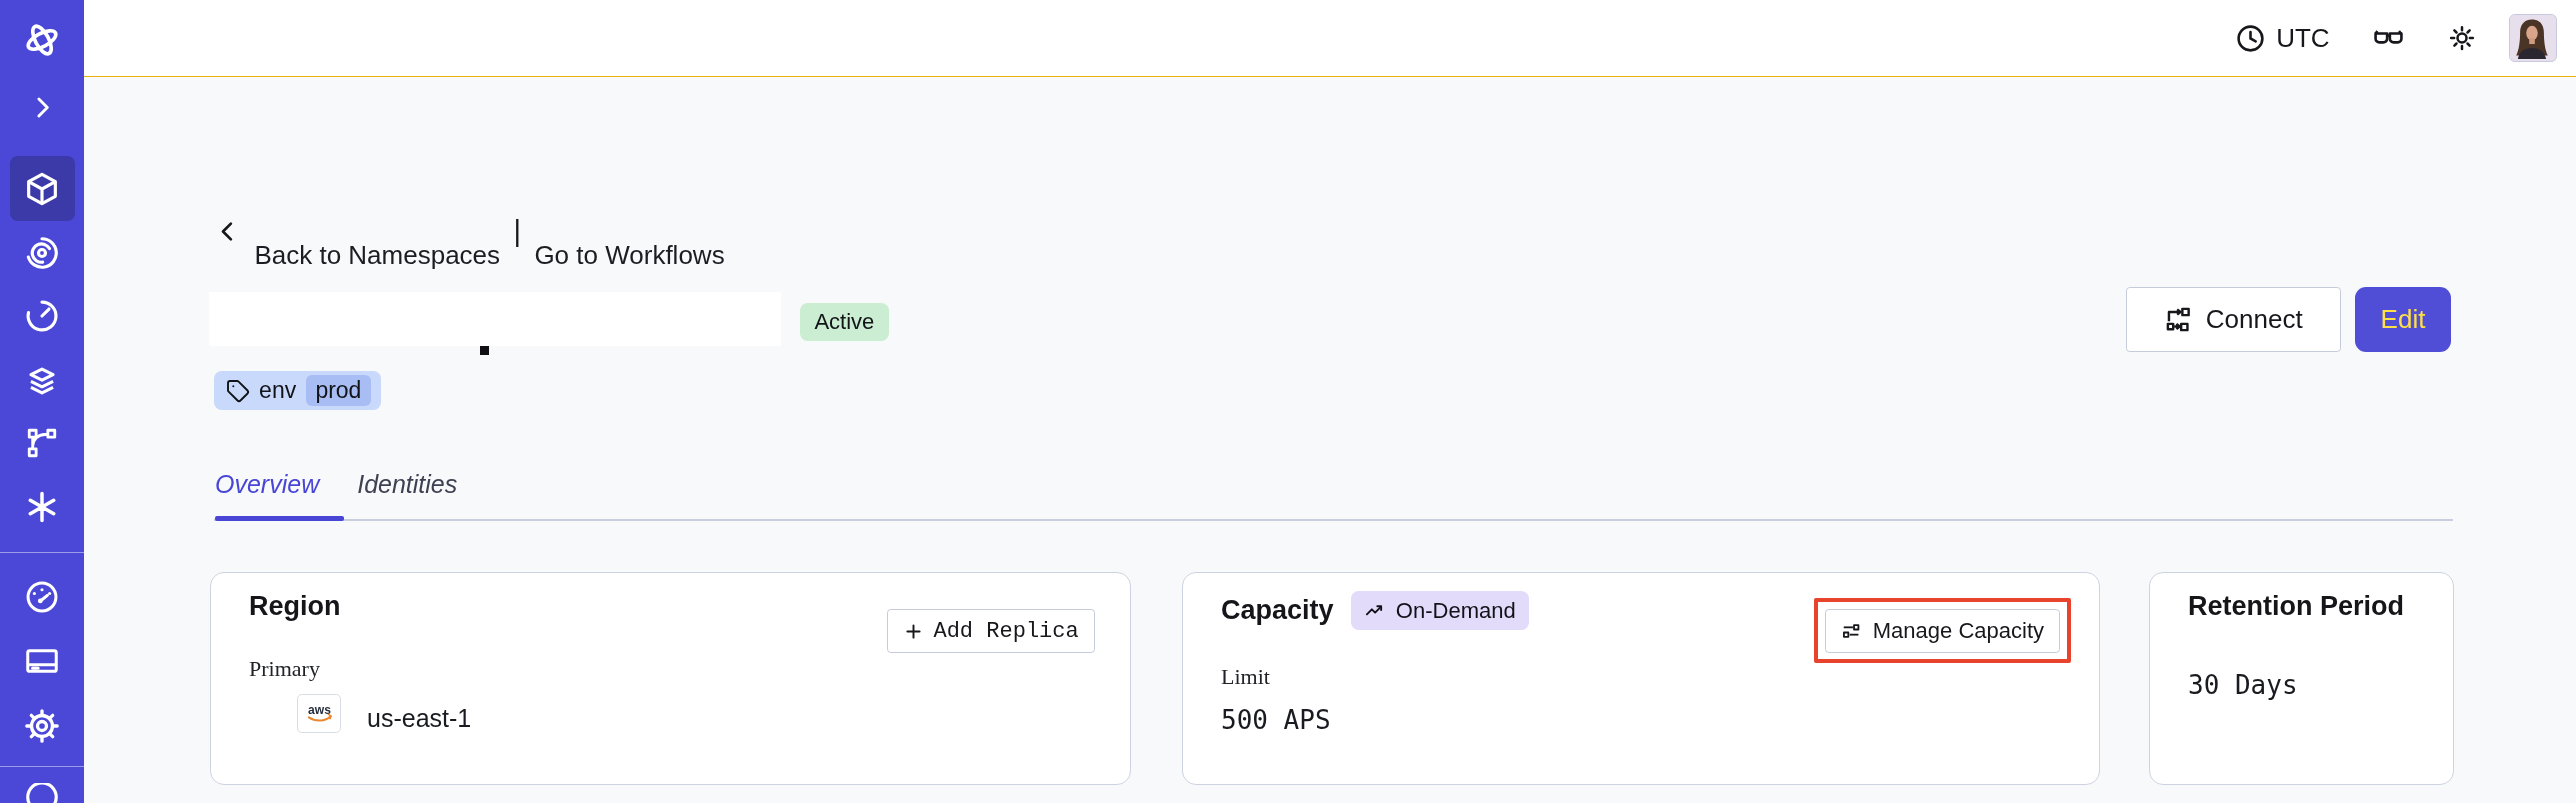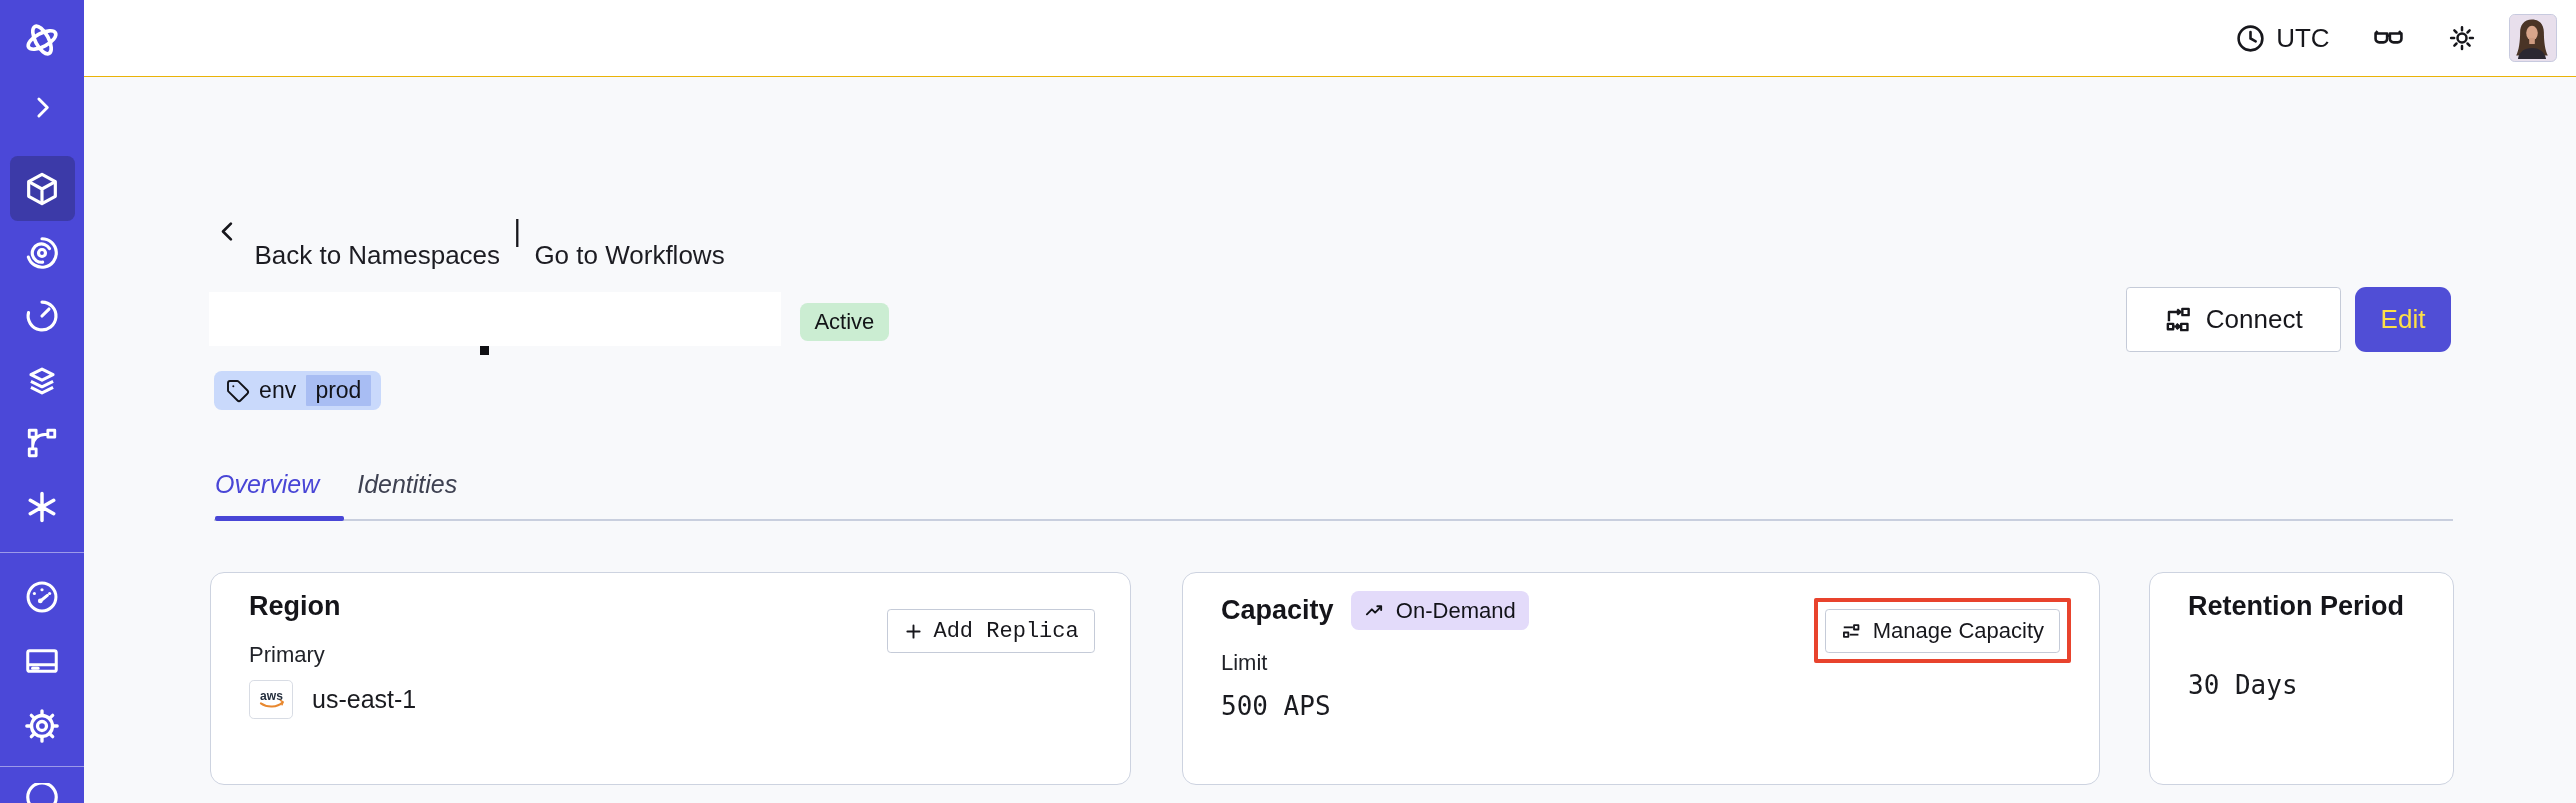--- a/index.html
+++ b/index.html
@@ -83,44 +83,44 @@
     font-size:26px;cursor:pointer;
   }
 
   
   .tag-pill{
     position:absolute;left:214px;top:371px;height:39px;
     background:var(--tag-bg);border-radius:7.7px;
     display:flex;align-items:center;gap:9.6px;padding:0 9.6px 0 11.5px;
     font-size:23px;color:#121319;
   }
-  .tag-chip{background:var(--tag-chip);border-radius:1px;padding:1.9px 9.6px;}
+  .tag-chip{background:var(--tag-chip);border-radius:6px;padding:1.9px 9.6px;}
 
   
   .tabs{position:absolute;left:215px;top:470px;display:flex;gap:38px;font-size:25px;}
   .tab{cursor:pointer;color:#3E4151;padding-bottom:21px;font-style:italic;}
   .tab.active{color:var(--accent);font-weight:500;}
   .tabs-rule{position:absolute;left:214px;top:519px;width:2239px;height:1.9px;background:#C9CFDE;}
   .tab-underline{position:absolute;left:215px;top:516px;width:129px;height:4.8px;background:var(--accent);border-radius:1.9px;}
 
   
   .card{
     position:absolute;top:572px;height:213px;background:#fff;
     border:1.9px solid var(--card-border);border-radius:14px;padding:18px 38px;
   }
   .card-region{left:210px;width:921px;}
   .card-capacity{left:1182px;width:918px;}
   .card-retention{left:2149px;width:305px;}
   .card-title-row{display:flex;align-items:center;gap:17.3px;}
   .card-title{font-size:27px;font-weight:600;color:#15151A;}
   .small-btn{height:44px;font-size:22px;font-weight:500;padding:0 15.3px;gap:9.6px;border-radius:3.8px;}
   .add-replica{position:absolute;right:35px;top:36px;font-family:Liberation Mono, monospace;}
-  .field-label{font-size:22px;color:var(--ink-soft);margin-top:20px;}
+  .field-label{font-size:22px;color:var(--ink-soft);margin-top:34px;font-family:Liberation Serif, serif;}
   .mono-value{font-family:"DejaVu Sans Mono", monospace;font-size:26px;color:#1A1B20;margin-top:15.3px;}
-  .region-value-row{display:flex;align-items:center;gap:19px;margin-top:11.5px;}
+  .region-value-row{display:flex;align-items:flex-end;gap:26px;margin-top:11.5px;margin-left:48px;}
   .aws-badge{
     width:44px;height:39px;border:1px solid #D8DCE4;border-radius:4.8px;background:#fff;
     display:flex;align-items:center;justify-content:center;
   }
   .region-value{font-size:25px;color:#1A1B20;}
   .ondemand-badge{
     background:var(--lavender);border-radius:7.7px;height:39px;
     display:flex;align-items:center;gap:8.6px;padding:0 13.4px;font-size:22px;color:#121319;
   }
   .annotation-box{

